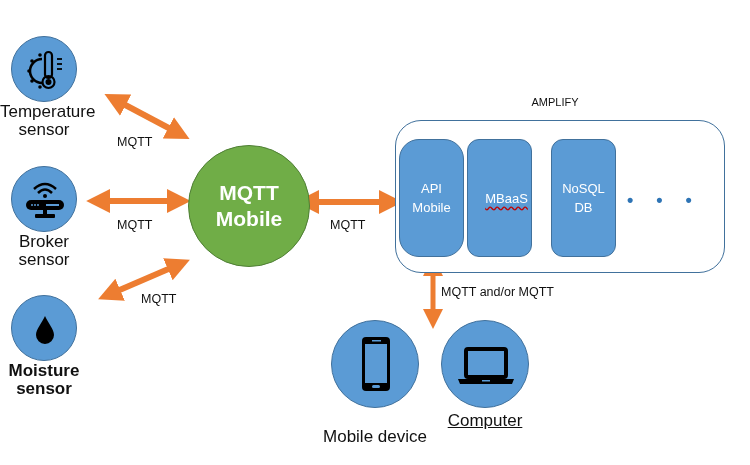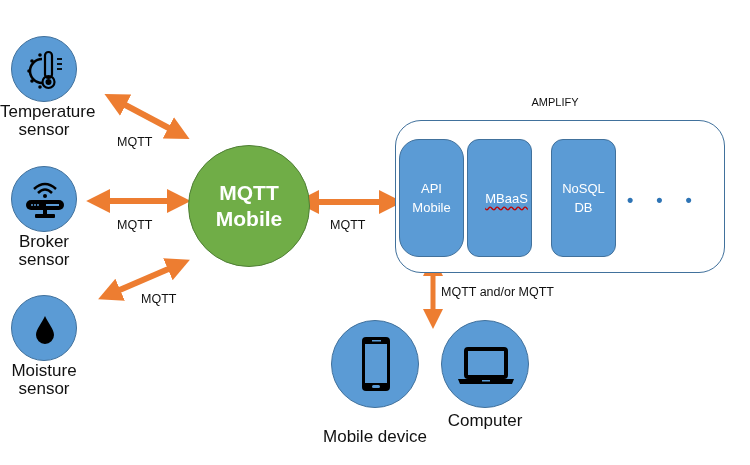--- a/index.html
+++ b/index.html
@@ -77,21 +77,21 @@
   <div>Broker</div>
   <div>sensor</div>
 </div>
 <div class="proto" style="left:117px;top:218px;">MQTT</div>
 
 <div class="circle" style="left:11px;top:295px;width:66px;height:66px;">
   <svg width="66" height="66" viewBox="0 0 66 66">
     <path d="M33 20 C30 27 24 33 24 39 A9 9 0 0 0 42 39 C42 33 36 27 33 20 Z" fill="#000"></path>
   </svg>
 </div>
-<div class="lbl" style="left:0px;top:362px;width:88px;">
+<div class="lbl" style="left:0px;top:362px;width:88px;font-weight:bold;">
   <div>Moisture</div>
   <div>sensor</div>
 </div>
 <div class="proto" style="left:141px;top:292px;">MQTT</div>
 
 <div class="broker">
   <span>MQTT</span>
   <span>Mobile</span>
 </div>
 <div class="proto" style="left:330px;top:218px;">MQTT</div>
@@ -124,13 +124,13 @@
 </div>
 <div class="lbl" style="left:320px;top:412px;width:110px;margin-top:16px;">Mobile device</div>
 
 <div class="circle" style="left:441px;top:320px;width:88px;height:88px;">
   <svg width="88" height="88" viewBox="0 0 88 88">
     <rect x="24" y="28" width="40" height="28" rx="2" fill="none" stroke="#000" stroke-width="4"></rect>
     <path d="M16 58 L72 58 L70 63 L18 63 Z" fill="#000"></path>
     <rect x="40" y="59" width="8" height="1.5" fill="#5b9bd5"></rect>
   </svg>
 </div>
-<div class="lbl" style="left:430px;top:412px;width:110px;">Computer</div>
+<div class="lbl" style="left:430px;top:412px;width:110px;text-decoration:underline;">Computer</div>
 
 </body></html>

